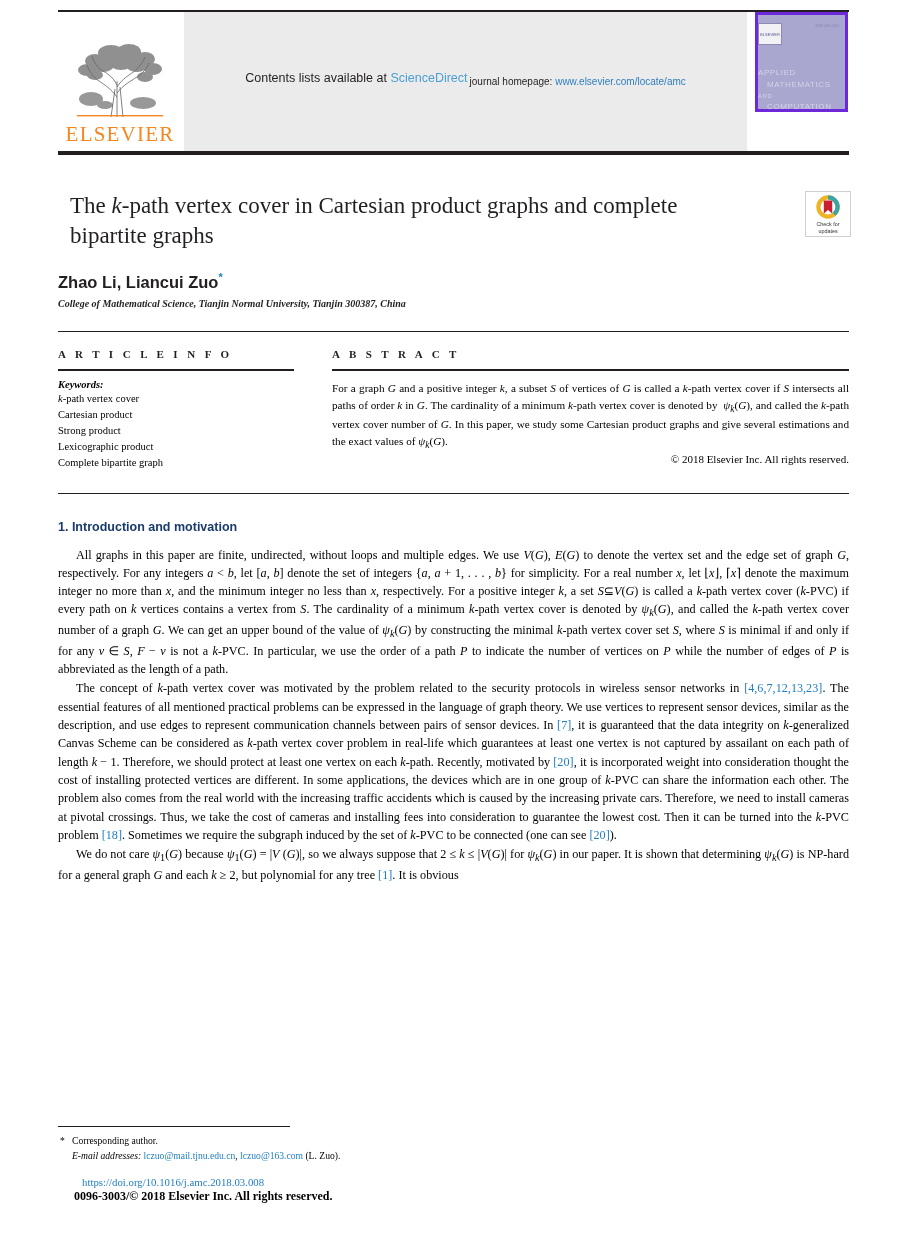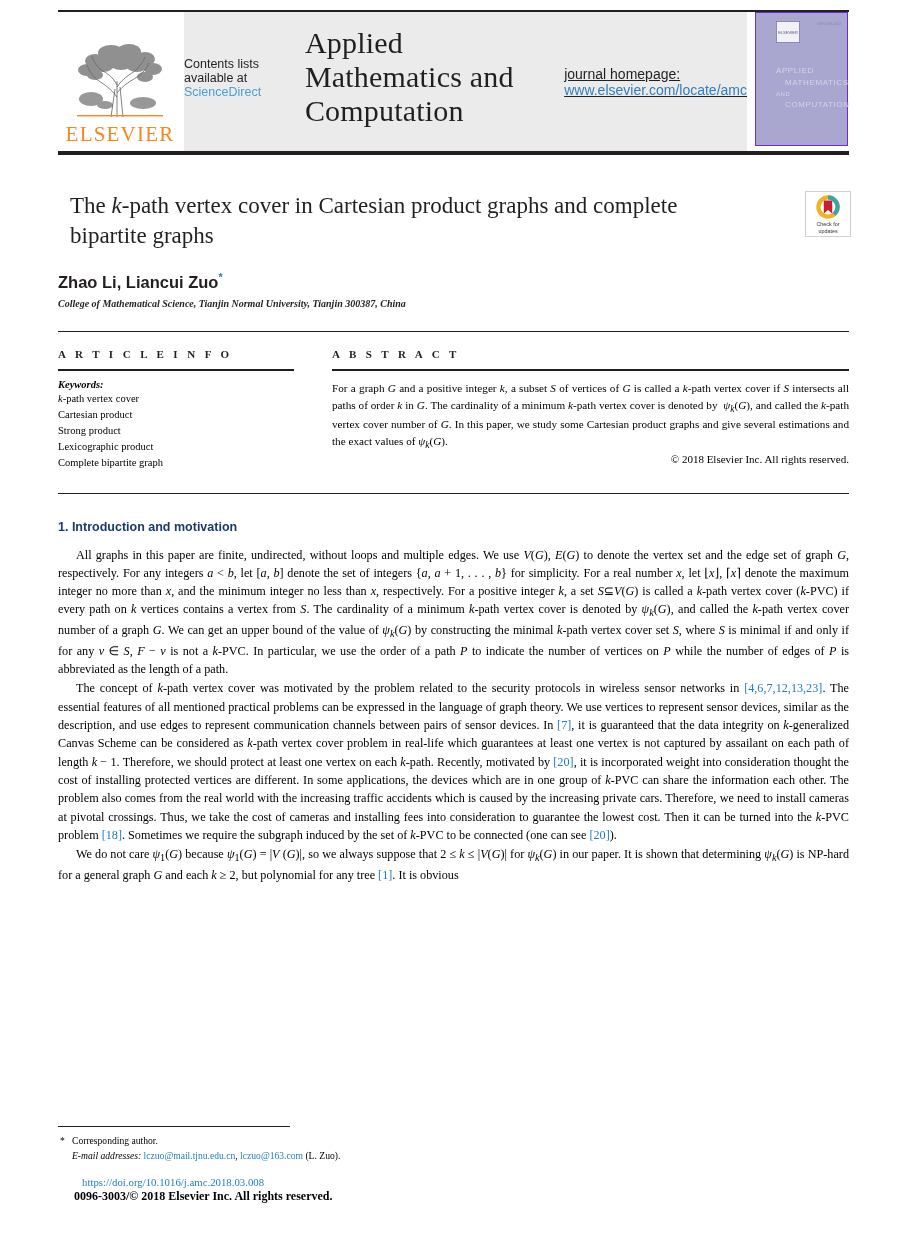--- a/index.html
+++ b/index.html
@@ -71,33 +71,32 @@
   .contents-line a { color:#4a9fd4; text-decoration:none; }
   .journal-title {
     font-family:"Liberation Serif", serif;
     font-size:30px;
     color:#231f20;
     letter-spacing:0.2px;
     margin-bottom:10px;
   }
   .homepage-line {
     font-family:"Liberation Sans", sans-serif;
-    font-size:14px;
-    color:#231f20;
-    text-decoration:underline;
+    font-size:10px;
+    color:#231f20;
   }
   .homepage-line a { color:#2e7fc1; text-decoration:none; }
 
   .cover-cell { width:100px; flex:0 0 100px; padding-left:6px; display:flex; align-items:flex-start; }
   .cover-thumb {
-    width:93px; height:134px;
+    width:93px; height:100px;
     background:#a9a6cf;
-    border:1px solid #6d28d9;
+    border:3px solid #6d28d9;
     position:relative;
-    padding:8px 20px;
+    padding:8px 0;
   }
   .cover-mini-logo {
     width:24px; height:22px; background:#f2f2f6; border:1px solid #8d8ab5;
     display:flex;align-items:center;justify-content:center;
     font-size:4px; color:#55528a; font-family:"Liberation Sans",sans-serif;
   }
   .cover-issn { position:absolute; top:9px; right:6px; font-size:3.2px; color:#8a87b6; font-family:"Liberation Sans",sans-serif;}
   .cover-title {
     margin-top:22px;
     font-family:"Liberation Sans", sans-serif;
@@ -263,21 +262,20 @@
         </g>
         <rect x="12" y="78" width="86" height="1.4" fill="#f6861f"></rect>
       </svg>
       <div class="elsevier-word">ELSEVIER</div>
     </div>
 
     <div class="journal-band">
       <div class="contents-line">
         <span>Contents lists available at </span><a href="#">ScienceDirect</a>
       </div>
-      <div class="journal-title">Applied Mathematics and Computation</div>
       <div class="homepage-line">
         <span>journal homepage: </span><a href="#">www.elsevier.com/locate/amc</a>
       </div>
     </div>
 
     <div class="cover-cell">
       <div class="cover-thumb">
         <div class="cover-mini-logo">ELSEVIER</div>
         <div class="cover-issn">ISSN 0096-3003</div>
         <div class="cover-title">

